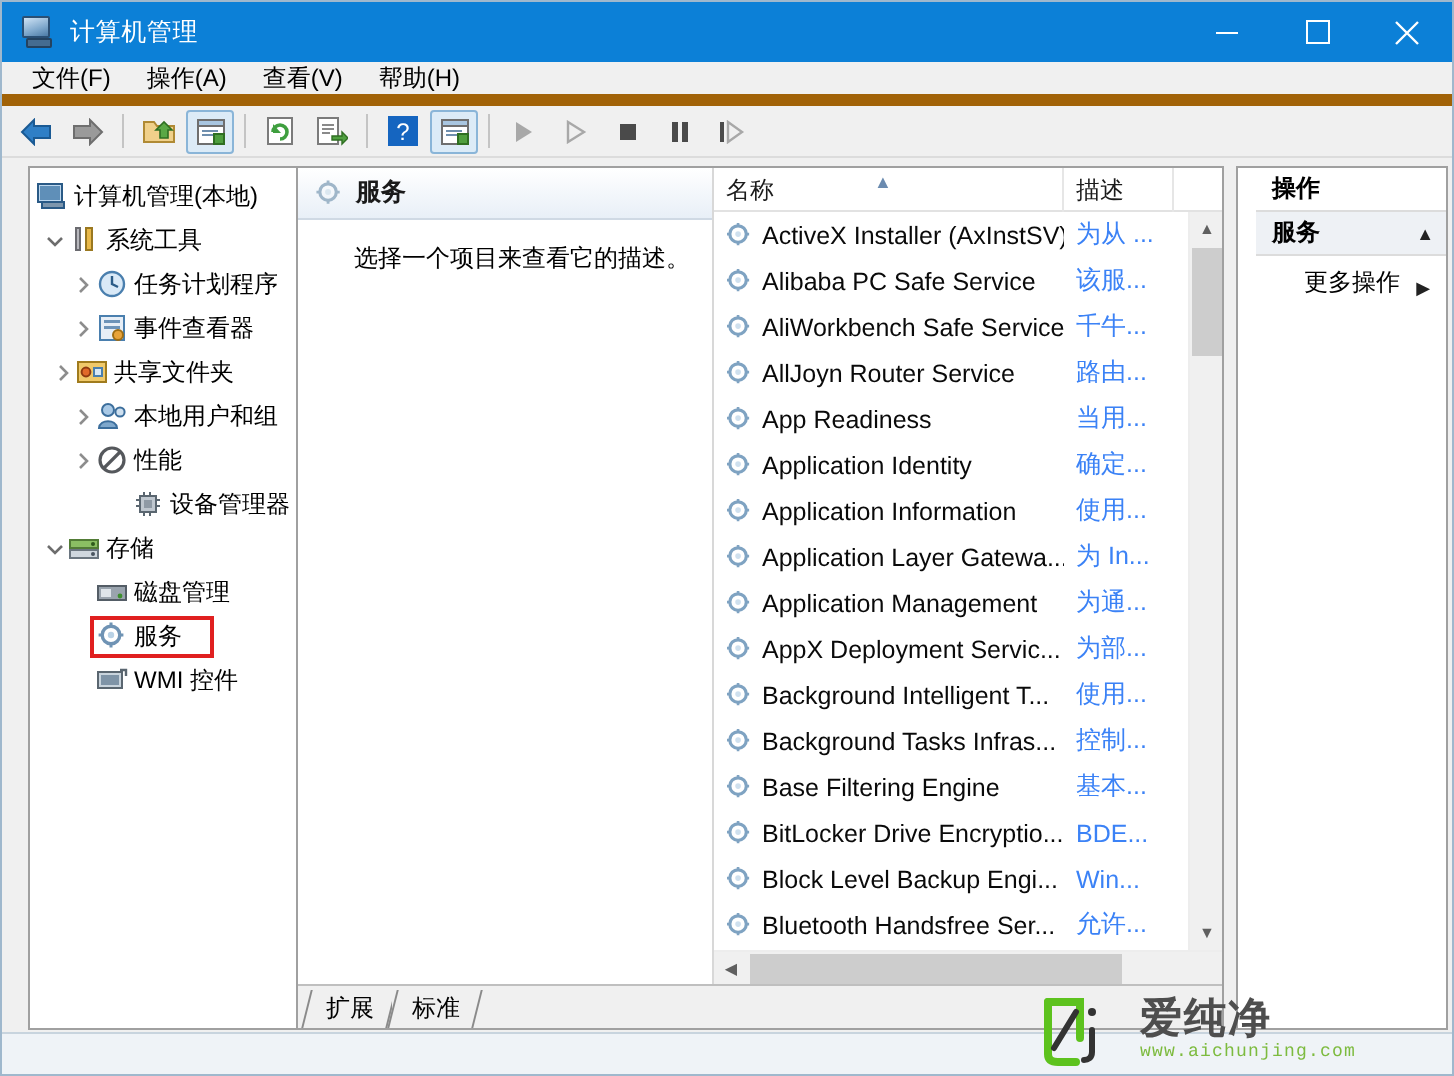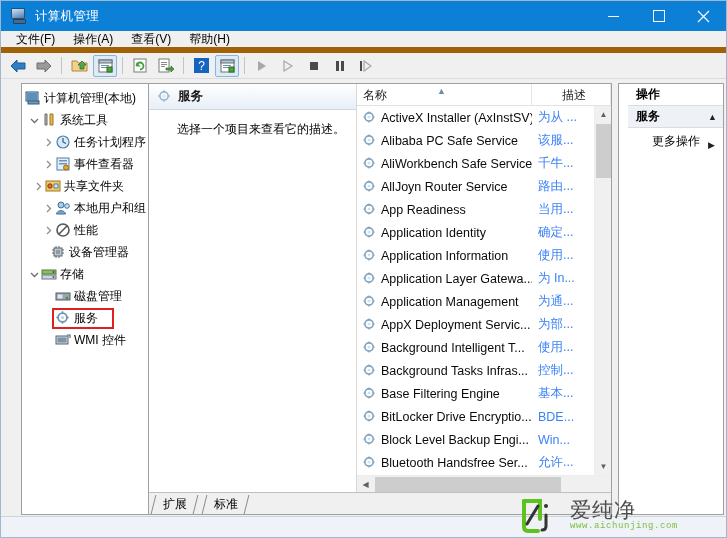--- a/index.html
+++ b/index.html
@@ -117,21 +117,21 @@
   .body {
     position: absolute;
     left: 0; top: 79px;
     width: 727px; height: 438px;
     background: #f0f0f0;
   }
 
   
   .pane-tree {
     position: absolute;
-    left: 20px; top: 3px;
+    left: 13px; top: 3px;
     width: 153px; height: 432px;
     background: #ffffff;
     border: 1px solid #a0a0a0;
     overflow: hidden;
   }
   .tree {
     padding: 3px 0 0 0;
     font-size: 12px;
     color: #000;
   }
@@ -200,21 +200,20 @@
     flex: 1 1 auto;
     position: relative;
     background: #ffffff;
   }
   .lv-header {
     display: flex;
     height: 22px;
     background: #ffffff;
     border-bottom: 1px solid #e2e2e2;
     position: relative;
-    gap: 24px;
   }
   .lv-th {
     font-size: 12px;
     color: #1b1b1b;
     display: flex; align-items: center;
     padding-left: 6px;
     position: relative;
     border-right: 1px solid #e6e6e6;
     height: 22px;
   }
@@ -309,21 +308,20 @@
   
   .tabstrip {
     position: absolute;
     left: 0; right: 0; bottom: 0;
     height: 22px;
     background: #f0f0f0;
     border-top: 1px solid #bfbfbf;
     display: flex;
     align-items: flex-end;
     padding-left: 4px;
-    gap: 8px;
   }
   .tab {
     font-size: 12px;
     color: #000;
     padding: 1px 9px 2px 10px;
     position: relative;
     height: 19px;
     line-height: 17px;
     background: #f0f0f0;
   }
@@ -411,21 +409,21 @@
     flex: 0 0 44px;
   }
   .wm-text {
     margin-left: 6px;
     display: flex;
     flex-direction: column;
     justify-content: center;
   }
   .wm-cn {
     font-size: 21px;
-    font-weight: normal;
+    font-weight: bold;
     color: #4e4e4e;
     line-height: 21px;
     letter-spacing: 1px;
   }
   .wm-url {
     font-size: 9px;
     color: #7dbb3f;
     letter-spacing: .6px;
     margin-top: 1px;
     font-family: "Liberation Mono", "DejaVu Sans Mono", monospace;
@@ -653,21 +651,21 @@
             </div>
           <div class="ticon">
             <svg width="16" height="16" viewBox="0 0 16 16">
                 <circle cx="8" cy="8" r="6" fill="none" stroke="#55585c" stroke-width="1.6"></circle>
                 <path d="M4 12 L12 4" stroke="#55585c" stroke-width="1.6"></path>
               </svg>
           </div>
           <div class="tlabel">性能</div>
         </div>
 
-        <div class="tree-row" style="padding-left:28px">
+        <div class="tree-row" style="padding-left:51px">
           <div class="ticon">
             <svg width="16" height="16" viewBox="0 0 16 16">
                 <rect x="4" y="4" width="8" height="8" fill="#bfc7cf" stroke="#5a6670"></rect>
                 <rect x="6" y="6" width="4" height="4" fill="#8f9aa5"></rect>
                 <path d="M2 6 L4 6 M2 9 L4 9 M12 6 L14 6 M12 9 L14 9 M6 2 L6 4 M9 2 L9 4 M6 12 L6 14 M9 12 L9 14" stroke="#5a6670" stroke-width="1"></path>
               </svg>
           </div>
           <div class="tlabel">设备管理器</div>
         </div>
 

